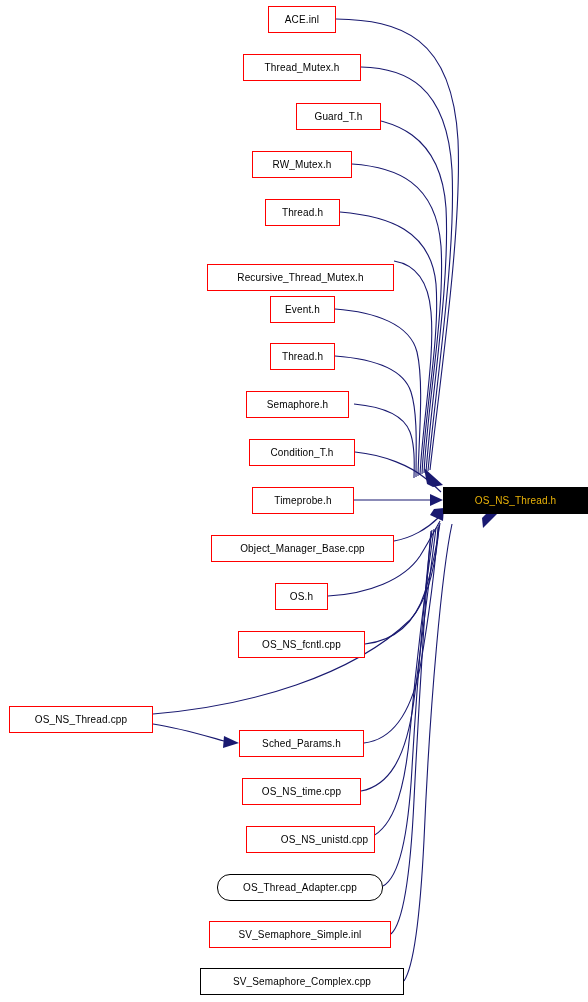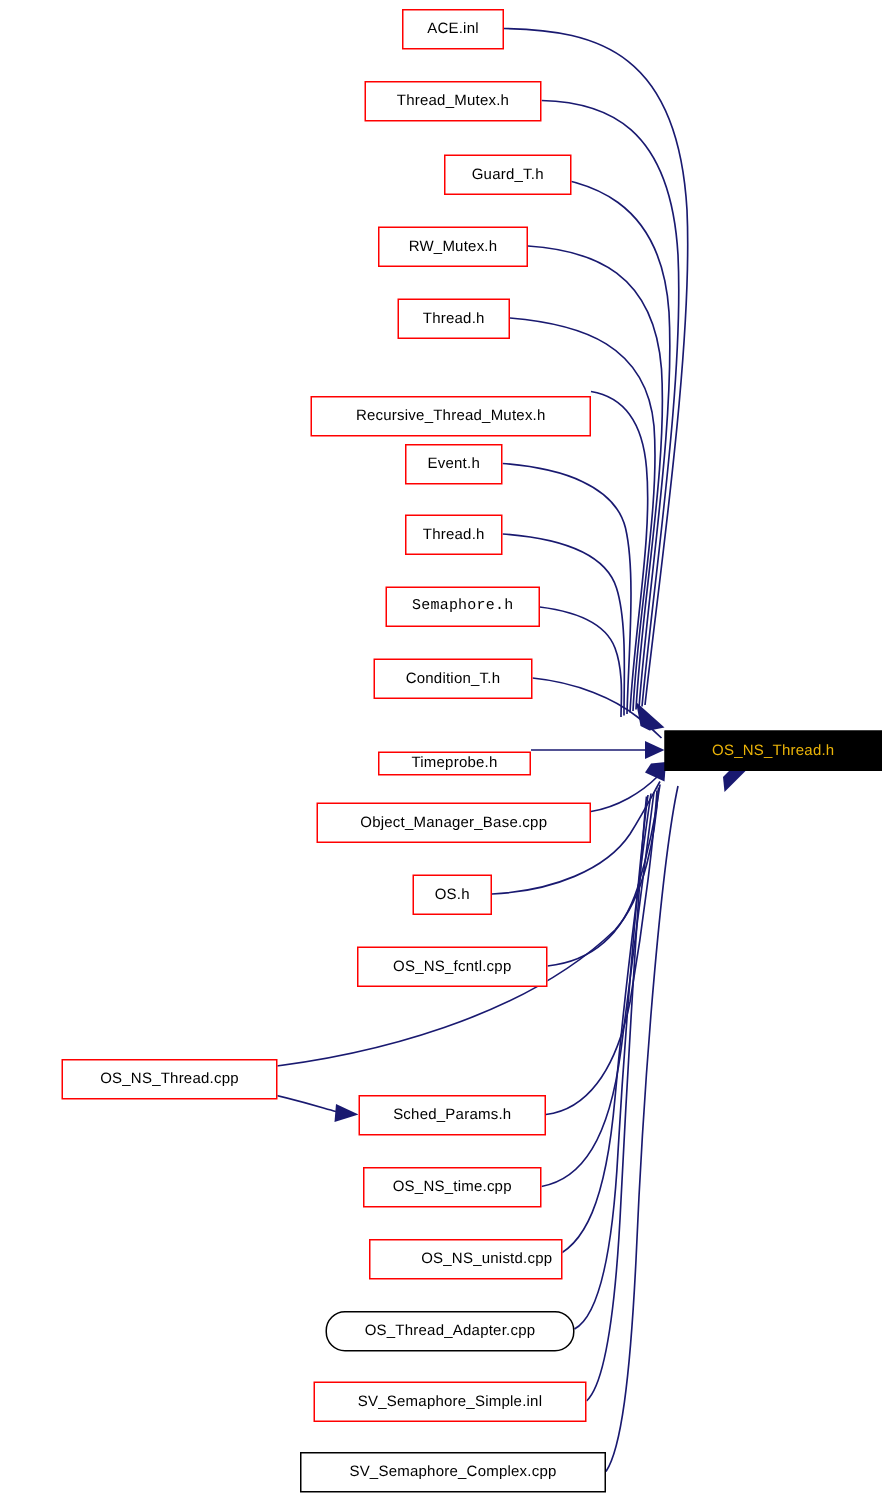--- a/index.html
+++ b/index.html
@@ -111,27 +111,27 @@
   </svg>
 
   <div class="node-box" style="left: 268px; top: 6px; width: 68px; height: 27px;">ACE.inl</div>
   <div class="node-box" style="left: 243px; top: 54px; width: 118px; height: 27px;">Thread_Mutex.h</div>
   <div class="node-box" style="left: 260px; top: 103px; width: 85px; height: 27px; margin-left: 36px;">Guard_T.h</div>
   <div class="node-box" style="left: 252px; top: 151px; width: 100px; height: 27px; text-align: center;">RW_Mutex.h</div>
   <div class="node-box" style="left: 265px; top: 199px; width: 75px; height: 27px;">Thread.h</div>
   <div class="node-box" style="left: 207px; top: 248px; width: 187px; height: 27px; margin-top: 16px;">Recursive_Thread_Mutex.h</div>
   <div class="node-box" style="left: 270px; top: 296px; width: 65px; height: 27px;">Event.h</div>
   <div class="node-box" style="left: 270px; top: 343px; width: 65px; height: 27px;">Thread.h</div>
-  <div class="node-box" style="left: 257px; top: 391px; width: 103px; height: 27px; font-family: Liberation Mono, monospace;">Semaphore.h</div>
+  <div class="node-box" style="left: 246px; top: 391px; width: 103px; height: 27px;">Semaphore.h</div>
   <div class="node-box" style="left: 249px; top: 439px; width: 106px; height: 27px;">Condition_T.h</div>
-  <div class="node-box" style="left: 252px; top: 501px; width: 102px; height: 16px;">Timeprobe.h</div>
+  <div class="node-box" style="left: 252px; top: 487px; width: 102px; height: 27px;">Timeprobe.h</div>
   <div class="node-box" style="left: 211px; top: 535px; width: 183px; height: 27px;">Object_Manager_Base.cpp</div>
   <div class="node-box" style="left: 275px; top: 583px; width: 53px; height: 27px;">OS.h</div>
   <div class="node-box" style="left: 238px; top: 631px; width: 127px; height: 27px;">OS_NS_fcntl.cpp</div>
-  <div class="node-box" style="left: 9px; top: 706px; width: 144px; height: 27px; margin-left: 32px;">OS_NS_Thread.cpp</div>
+  <div class="node-box" style="left: 9px; top: 706px; width: 144px; height: 27px;">OS_NS_Thread.cpp</div>
   <div class="node-box" style="left: 239px; top: 730px; width: 125px; height: 27px;">Sched_Params.h</div>
   <div class="node-box" style="left: 242px; top: 778px; width: 119px; height: 27px;">OS_NS_time.cpp</div>
   <div class="node-box" style="left: 246px; top: 826px; width: 129px; height: 27px; padding-left: 28px;">OS_NS_unistd.cpp</div>
   <div class="node-box black-border" style="left: 217px; top: 874px; width: 166px; height: 27px; border-radius: 13px;">OS_Thread_Adapter.cpp</div>
   <div class="node-box" style="left: 209px; top: 921px; width: 182px; height: 27px;">SV_Semaphore_Simple.inl</div>
   <div class="node-box black-border" style="left: 200px; top: 968px; width: 204px; height: 27px;">SV_Semaphore_Complex.cpp</div>
 
   <div class="node-box target" style="left: 443px; top: 487px; width: 145px; height: 27px;">OS_NS_Thread.h</div>
 
 </div>

